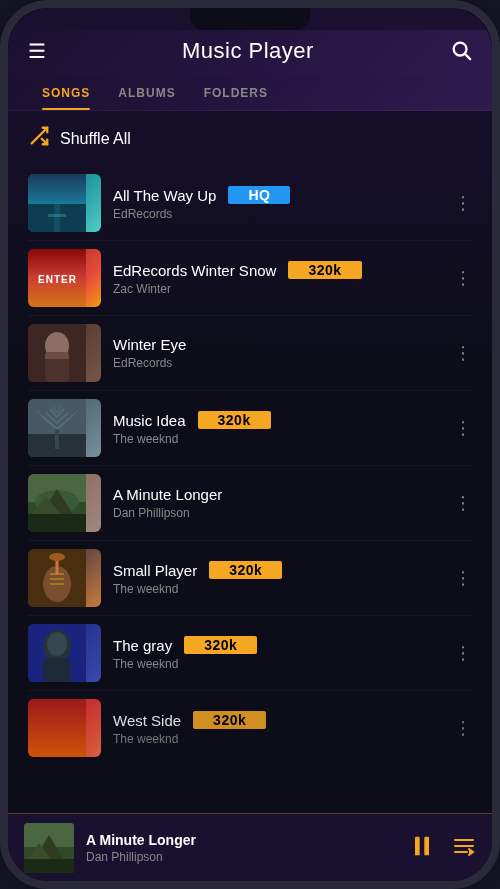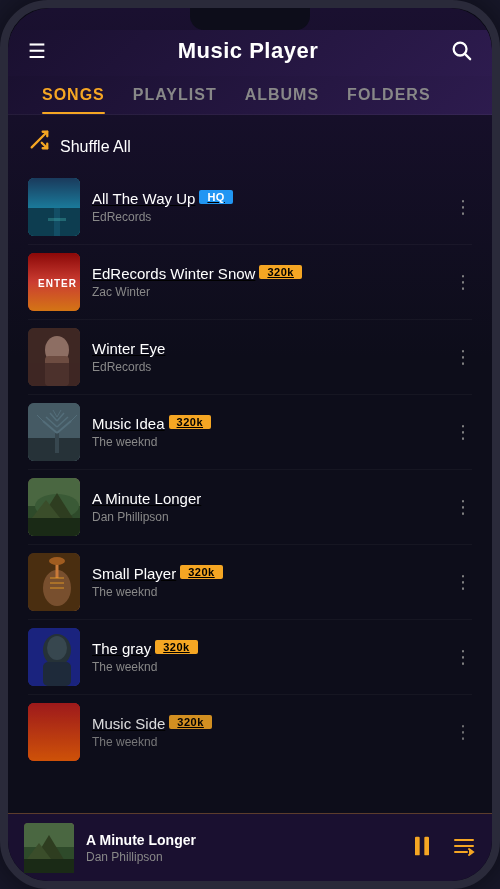--- a/index.html
+++ b/index.html
@@ -57,36 +57,36 @@
     .header-icon {
       color: #fff;
       font-size: 20px;
       cursor: pointer;
       line-height: 1;
     }
 
     .header-title {
       color: #fff;
       font-size: 22px;
-      font-weight: 700;
+      font-weight: 400;
       letter-spacing: 0.5px;
     }
 
     
     .tabs {
       display: flex;
       background: linear-gradient(135deg, #1a1030 0%, #2d1b4e 100%);
       padding: 0 20px;
       border-bottom: 1px solid rgba(255,255,255,0.05);
     }
 
     .tab {
       padding: 10px 14px;
       color: #888;
-      font-size: 16px;
+      font-size: 12px;
       font-weight: 600;
       letter-spacing: 1px;
       cursor: pointer;
       position: relative;
       text-transform: uppercase;
     }
 
     .tab.active {
       color: #f5a623;
     }
@@ -98,21 +98,21 @@
       left: 14px;
       right: 14px;
       height: 2px;
       background: #f5a623;
       border-radius: 1px;
     }
 
     
     .shuffle-row {
       display: flex;
-      align-items: flex-end;
+      align-items: center;
       padding: 14px 20px;
       gap: 10px;
     }
 
     .shuffle-icon {
       color: #f5a623;
       font-size: 20px;
     }
 
     .shuffle-label {
@@ -133,21 +133,21 @@
     .song-item {
       display: flex;
       align-items: center;
       padding: 8px 16px 8px 20px;
       gap: 12px;
       position: relative;
       cursor: pointer;
     }
 
     .album-art {
-      width: 52px;
+      width: 73px;
       height: 58px;
       border-radius: 6px;
       flex-shrink: 0;
       overflow: hidden;
       position: relative;
     }
 
     
     .art-1 { background: linear-gradient(135deg, #1a6b8a 0%, #2196a0 50%, #4ecdc4 100%); }
     .art-2 { background: linear-gradient(135deg, #8B1a1a 0%, #c0392b 40%, #e74c3c 70%, #f39c12 100%); }
@@ -158,38 +158,37 @@
     .art-7 { background: linear-gradient(135deg, #1a237e 0%, #283593 50%, #3949ab 100%); }
     .art-8 { background: linear-gradient(135deg, #b71c1c 0%, #e53935 50%, #ff7043 100%); }
 
     .song-info {
       flex: 1;
       min-width: 0;
     }
 
     .song-title-row {
       display: flex;
-      align-items: flex-start;
-      gap: 4px;
+      align-items: flex-end;
+      gap: 12px;
       flex-wrap: wrap;
-      text-decoration: underline;
     }
 
     .song-title {
       color: #fff;
       font-size: 15px;
       font-weight: 500;
     }
 
     .quality-badge {
       background: #f5a623;
       color: #000;
-      font-size: 11px;
+      font-size: 14px;
       font-weight: 700;
-      padding: 1px 8px;
+      padding: 1px 20px;
       border-radius: 2px;
       letter-spacing: 0.5px;
     }
 
     .quality-badge.hq {
       background: #2196F3;
       color: #fff;
     }
 
     .song-artist {
@@ -339,21 +338,20 @@
       <span class="header-icon">
         <svg width="22" height="22" viewBox="0 0 24 24" fill="none" stroke="white" stroke-width="2.5" stroke-linecap="round">
           <circle cx="11" cy="11" r="7"></circle>
           <line x1="16.5" y1="16.5" x2="22" y2="22"></line>
         </svg>
       </span>
     </div>
 
     <div class="tabs">
       <div class="tab active">SONGS</div>
-      <div class="tab">PLAYLIST</div>
       <div class="tab">ALBUMS</div>
       <div class="tab">FOLDERS</div>
     </div>
 
     <div class="shuffle-row">
       <span class="shuffle-icon">
         <svg width="22" height="22" viewBox="0 0 24 24" fill="none" stroke="#f5a623" stroke-width="2.5" stroke-linecap="round" stroke-linejoin="round">
           <polyline points="16 3 21 3 21 8"></polyline>
           <line x1="4" y1="20" x2="21" y2="3"></line>
           <polyline points="21 16 21 21 16 21"></polyline>
@@ -542,21 +540,21 @@
             <defs>
               <linearGradient id="firegrad" x1="0" y1="1" x2="0" y2="0">
                 <stop offset="0%" stop-color="#ff6f00"></stop>
                 <stop offset="100%" stop-color="#b71c1c"></stop>
               </linearGradient>
             </defs>
           </svg>
         </div>
         <div class="song-info">
           <div class="song-title-row">
-            <span class="song-title">Music Side</span>
+            <span class="song-title">West Side</span>
             <span class="quality-badge">320k</span>
           </div>
           <div class="song-artist">The weeknd</div>
         </div>
         <span class="more-btn">⋮</span>
       </div>
 
     </div>
 
     <div class="list-fade"></div>

